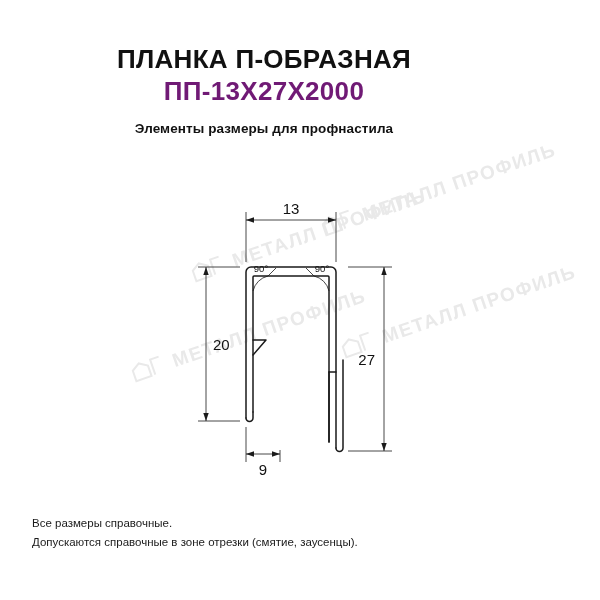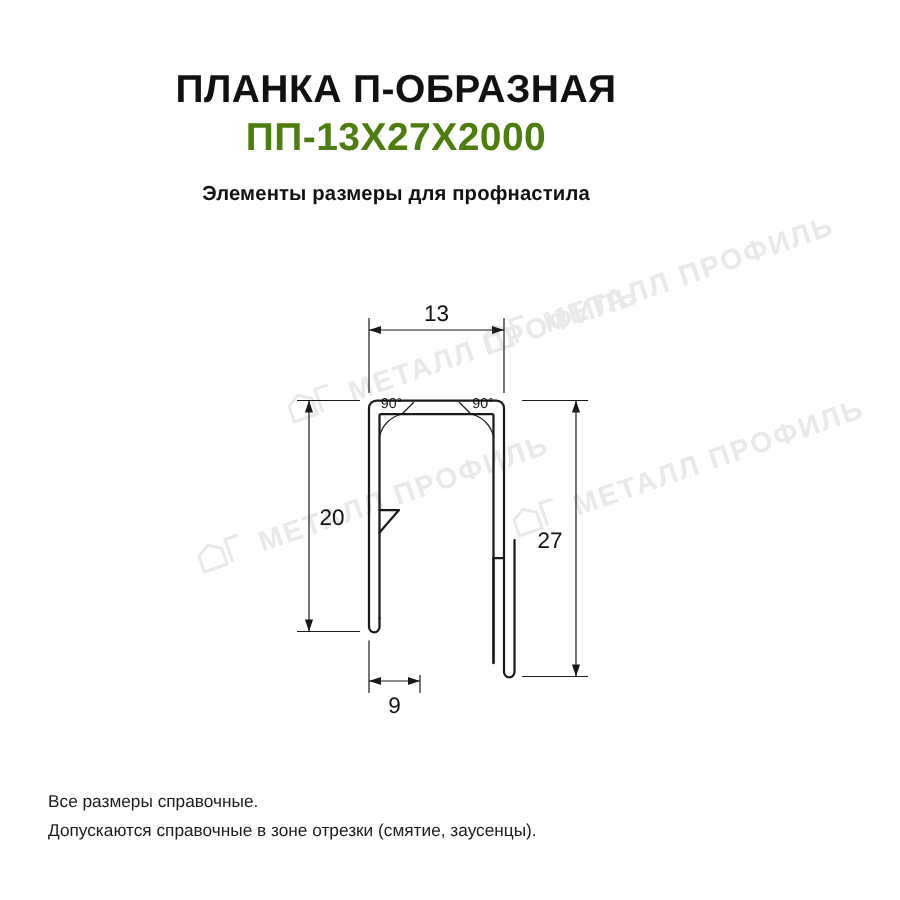--- a/index.html
+++ b/index.html
@@ -34,21 +34,21 @@
     line-height: 1.22;
     margin: 0;
     color: #111111;
   }
   .title-sub {
     font-size: 26px;
     font-weight: bold;
     letter-spacing: 0.3px;
     line-height: 1.22;
     margin: 0;
-    color: #4d7c0f;
+    color: #701a75;
   }
   .title-desc {
     font-size: 13.5px;
     font-weight: bold;
     margin-top: 14px;
     color: #111111;
     letter-spacing: 0.1px;
   }
   
   .watermark {
@@ -78,21 +78,21 @@
     width: 544px;
     height: 340px;
   }
   .drawing svg {
     display: block;
   }
   
   .notes {
     position: absolute;
     left: 32px;
-    bottom: 36px;
+    bottom: 48px;
     font-size: 11.5px;
     line-height: 1.65;
     color: #1a1a1a;
   }
   .notes div { white-space: nowrap; }
 </style>
 </head>
 <body>
 
 <div class="page">

